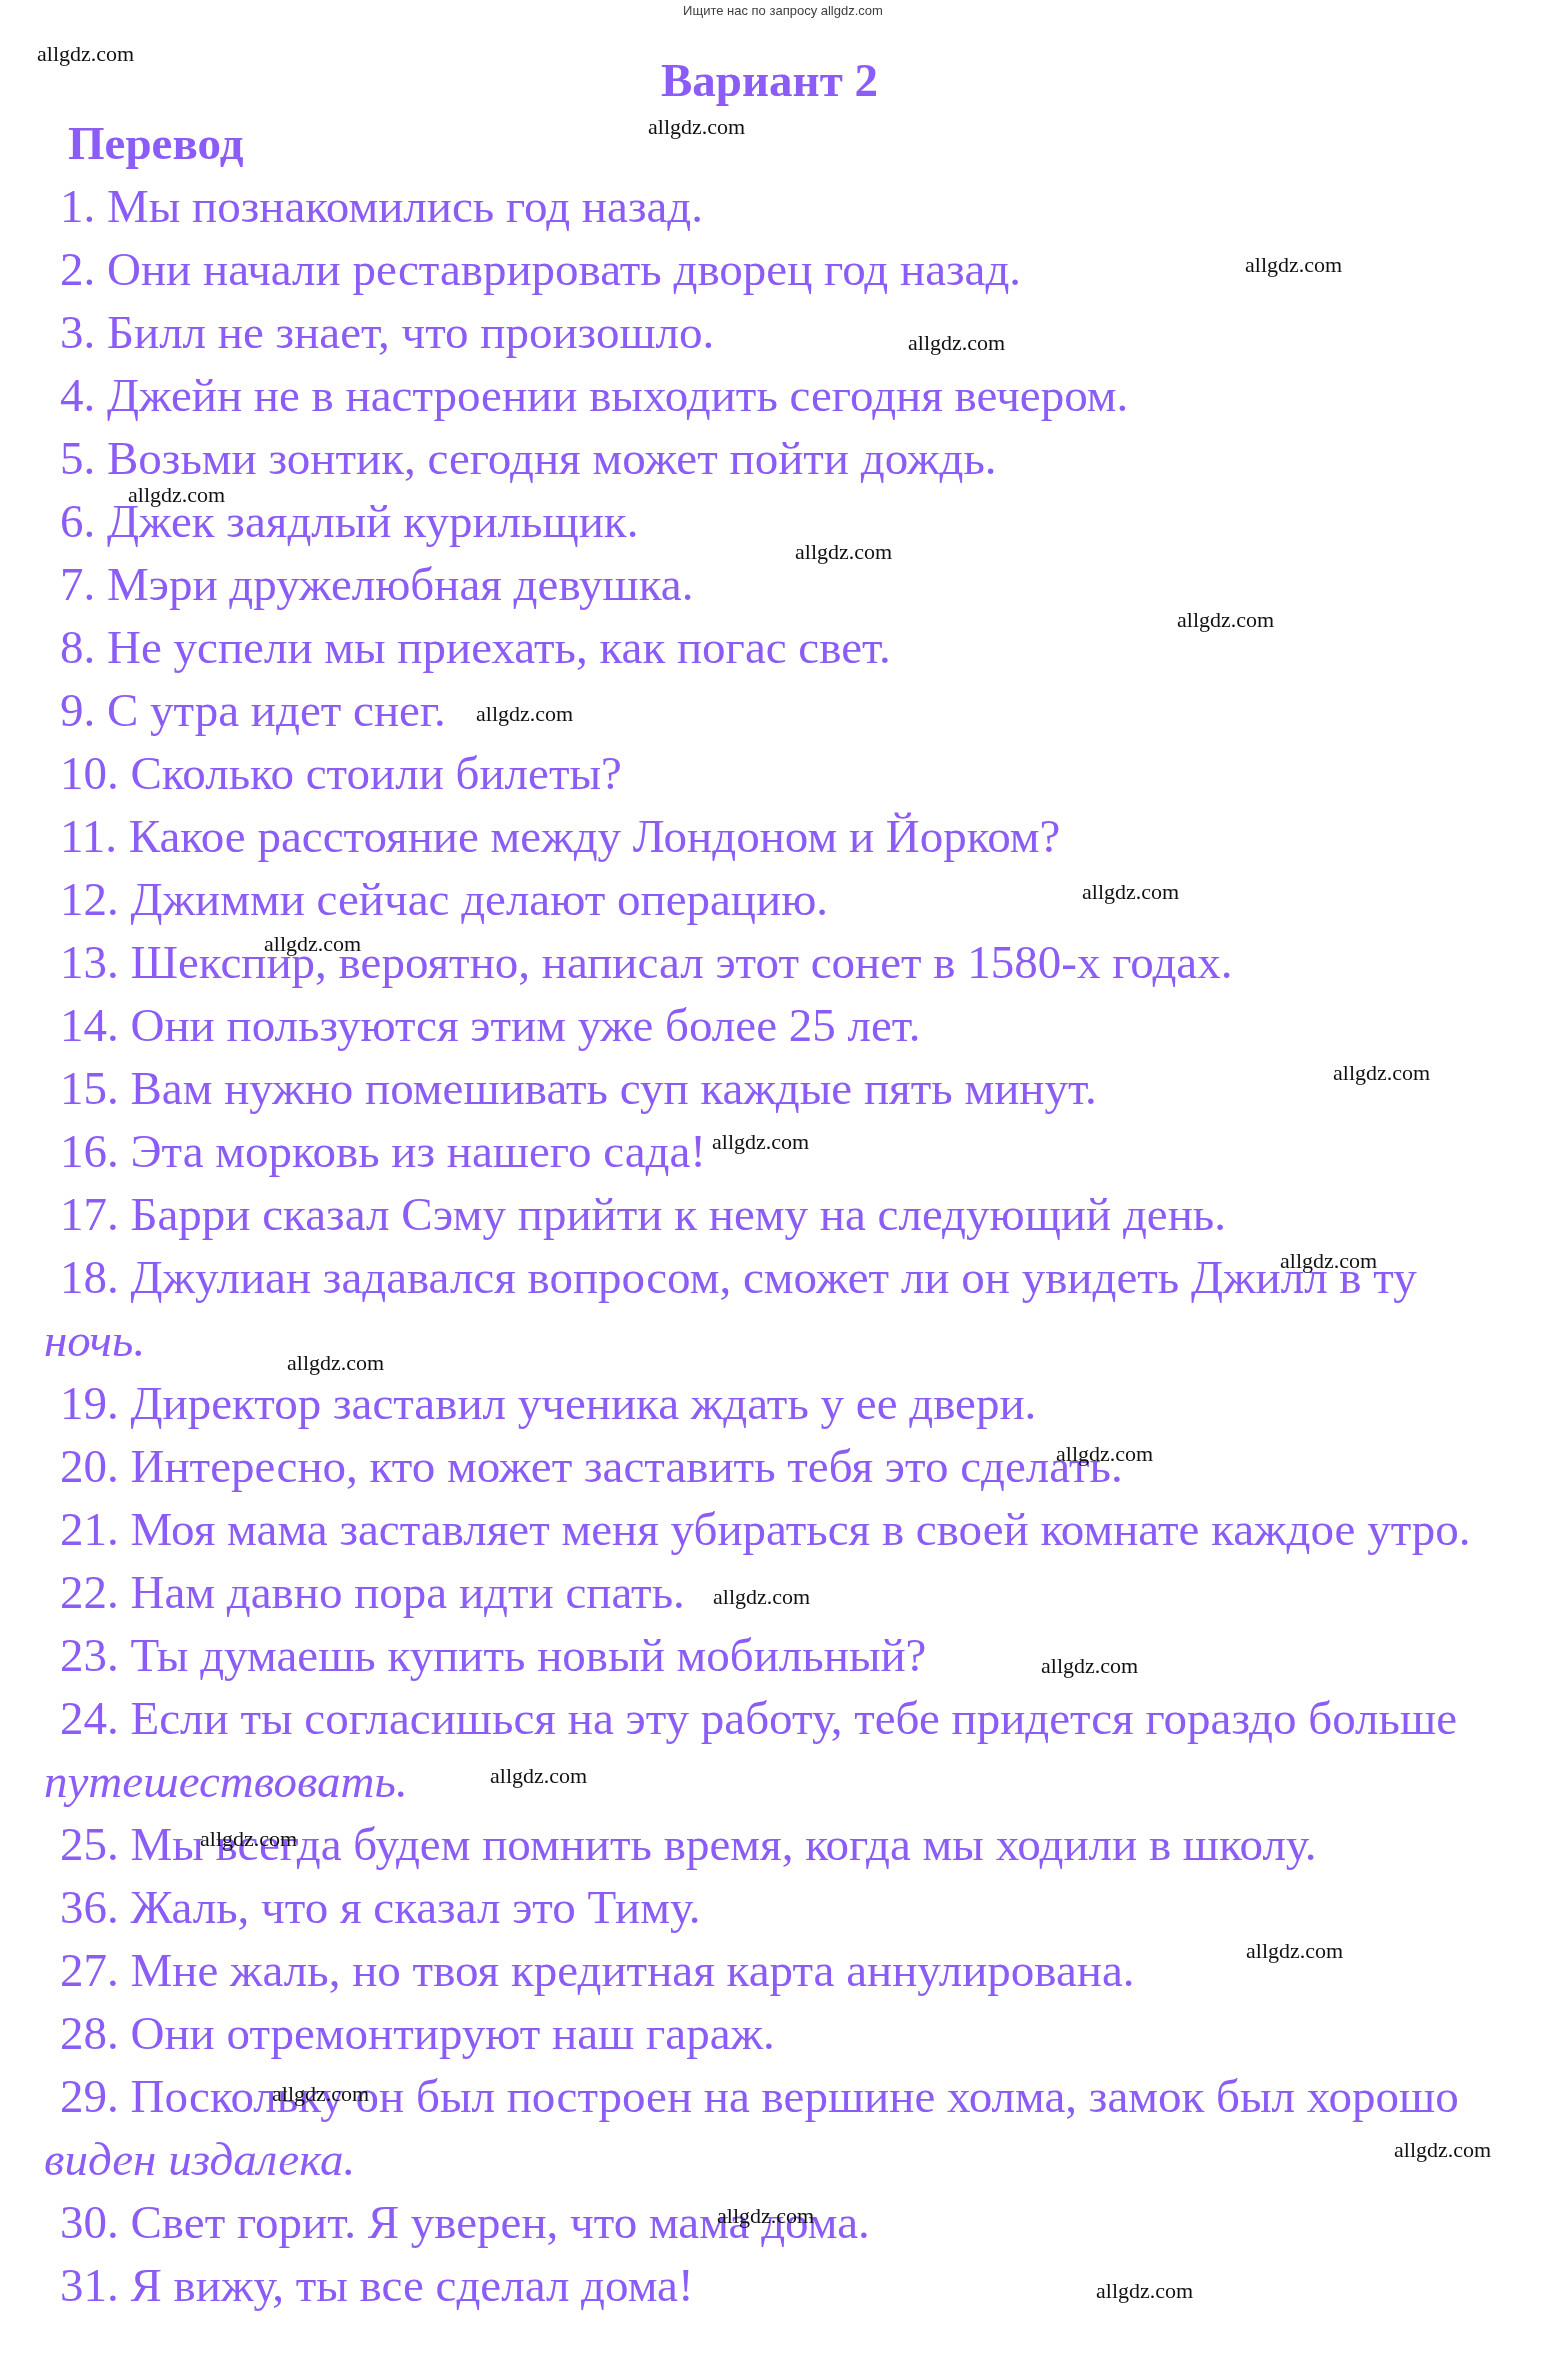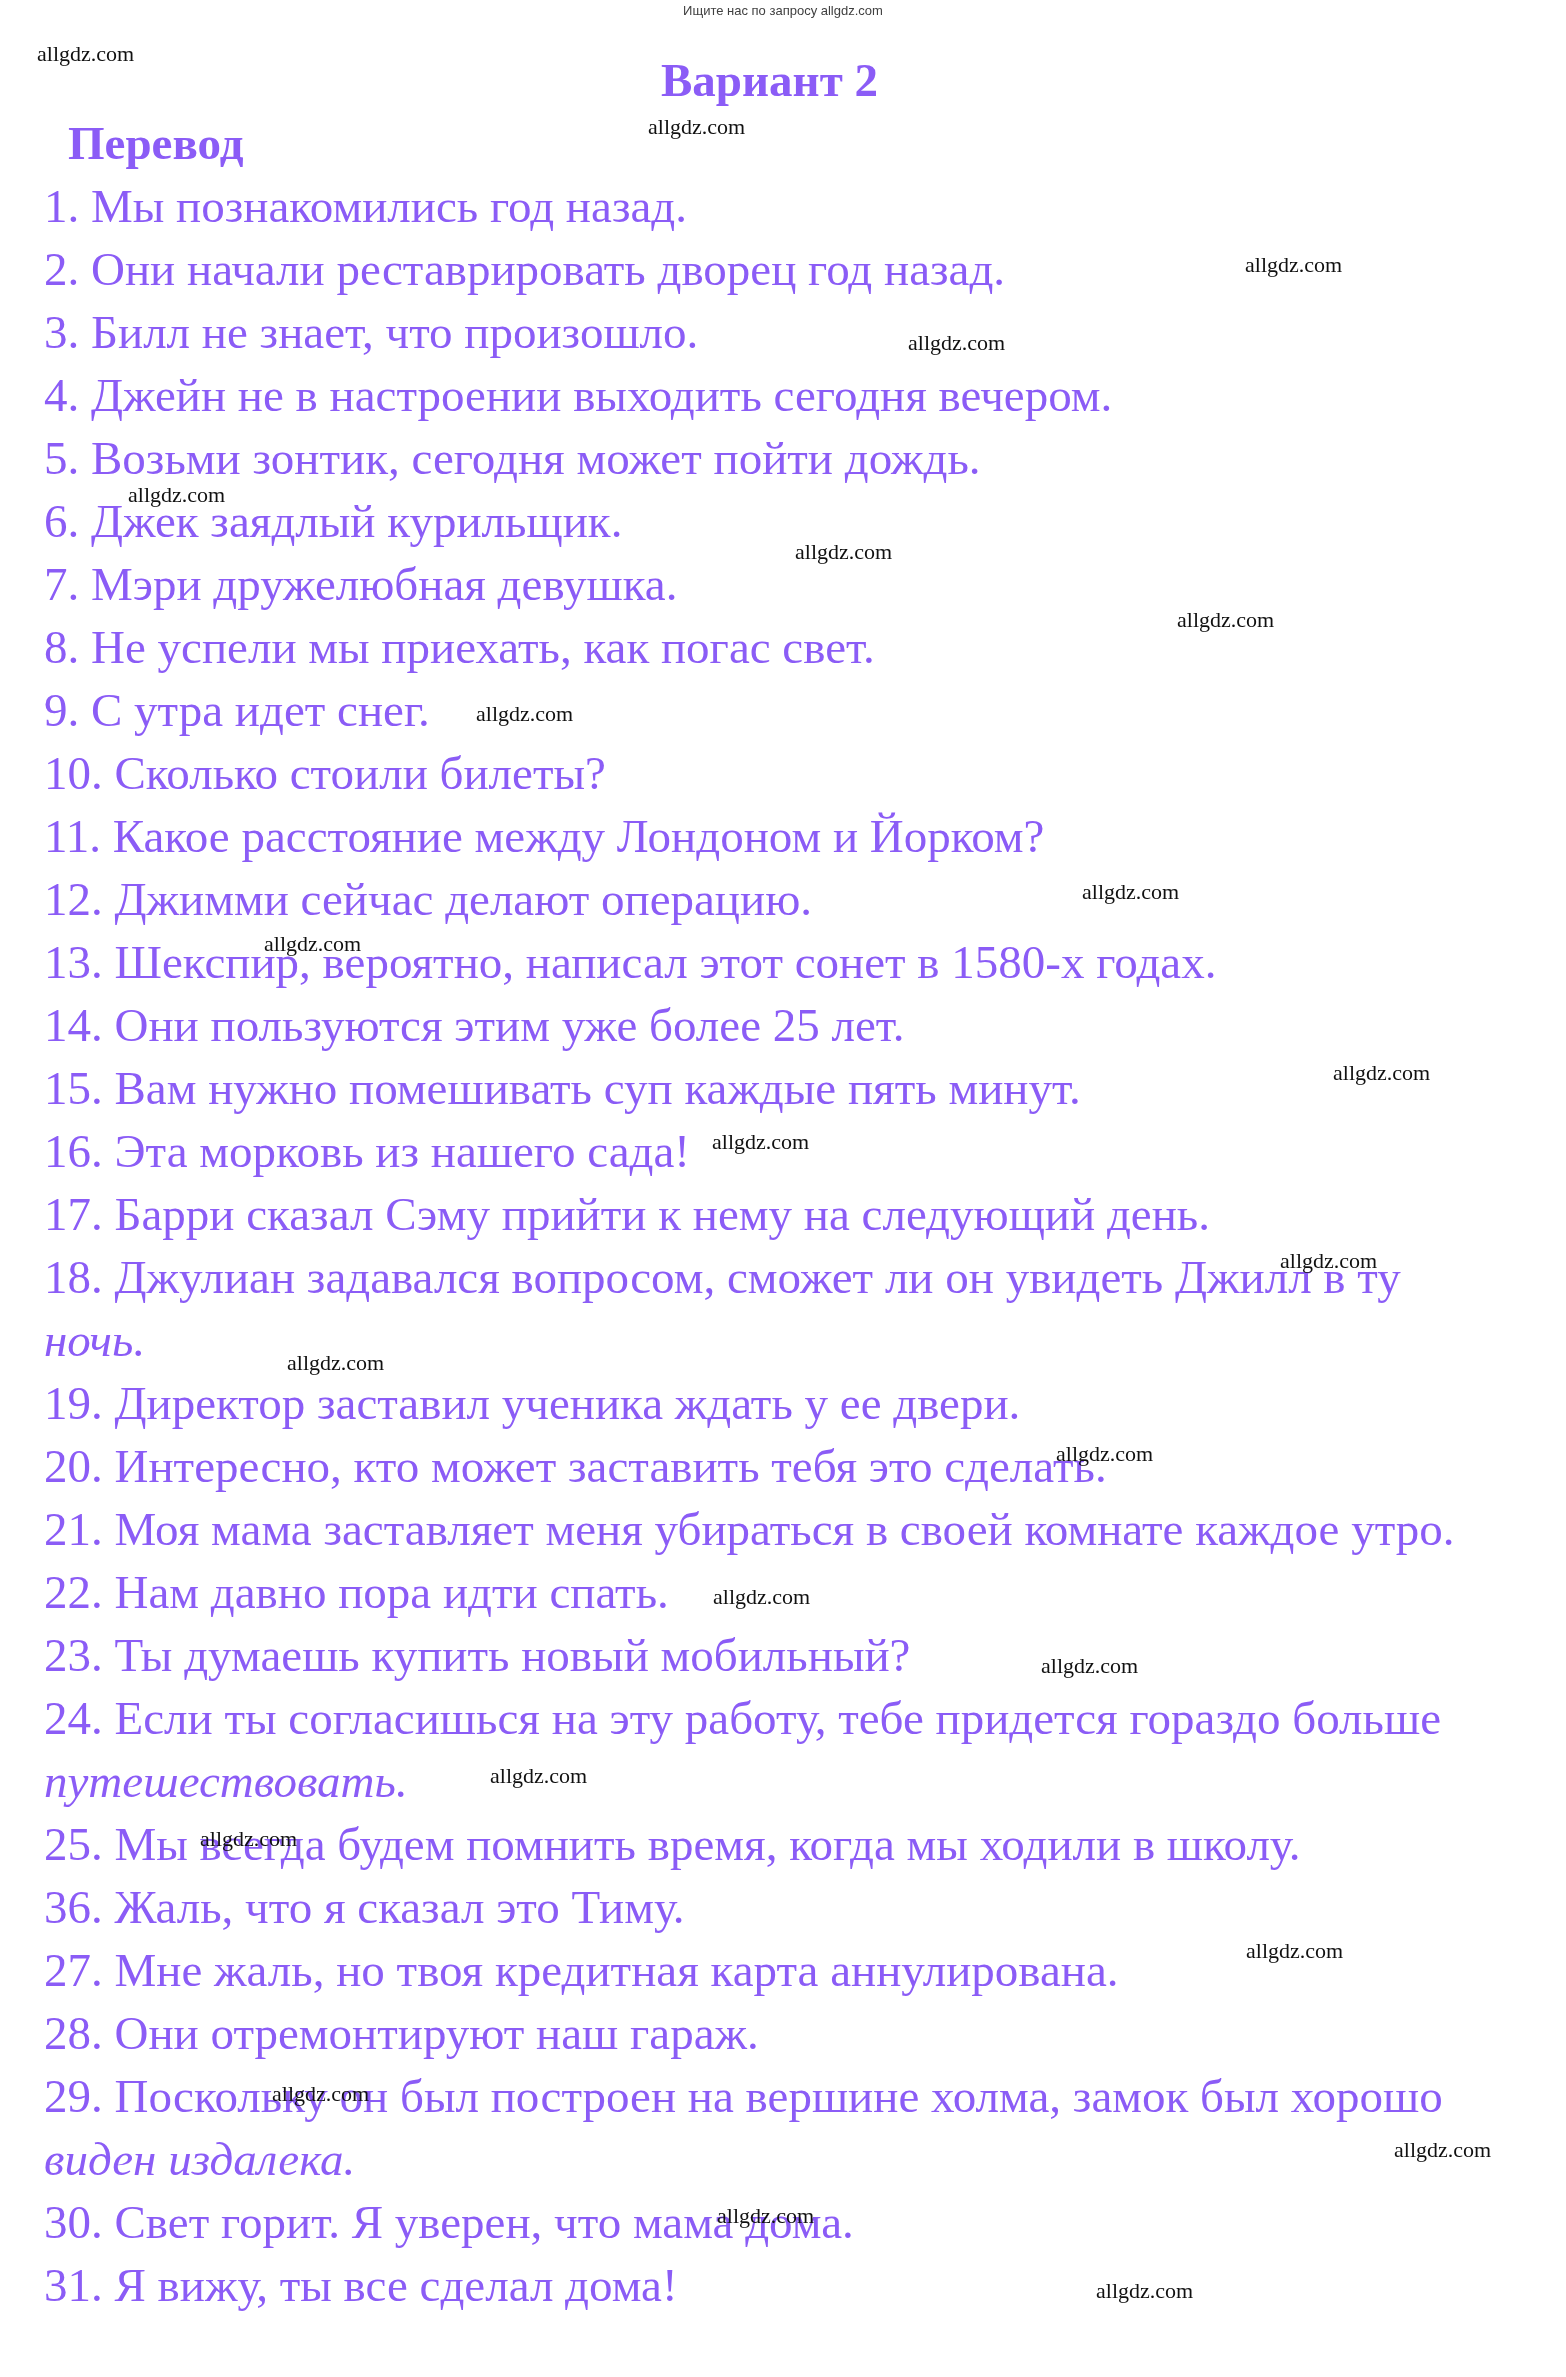--- a/index.html
+++ b/index.html
@@ -44,21 +44,21 @@
     left: 0;
     width: 1566px;
     font-family: "Liberation Serif", serif;
     font-size: 47px;
     line-height: 63px;
     color: #8b5cf6;
   }
   .doc-line {
     height: 63px;
     white-space: nowrap;
-    padding-left: 44px;
+    padding-left: 60px;
   }
   .doc-title {
     font-weight: bold;
     padding-left: 661px;
   }
   .doc-subtitle {
     font-weight: bold;
     padding-left: 68px;
   }
   .cont-line {

